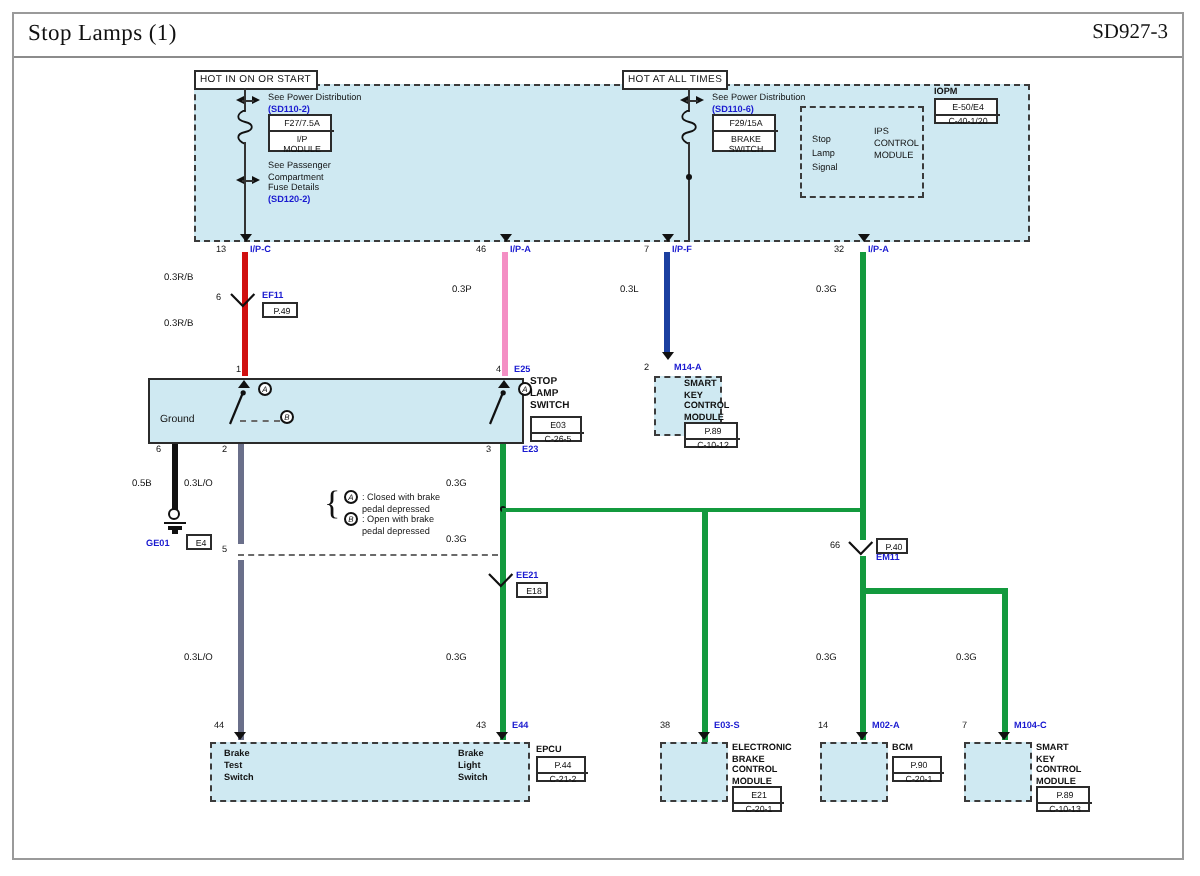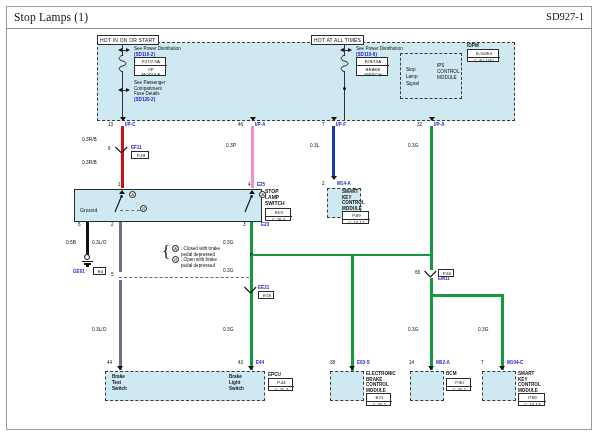--- a/index.html
+++ b/index.html
@@ -104,21 +104,21 @@
 </style>
 </head>
 <body>
 
 <div id="root">
 
   <div class="frame"></div>
 
   <div class="titlebar"></div>
   <div class="title-left" style="font-size:11.5px;">Stop Lamps (1)</div>
-  <div class="title-right">SD927-1</div>
+  <div class="title-right">SD927-3</div>
 
   <div class="hotpanel" style="left:97px;top:42px;width:418px;height:79px;"></div>
 
   <div class="hotlabel" style="left:97px;top:35px;">HOT IN ON OR START</div>
   <div class="hotlabel" style="left:311px;top:35px;">HOT AT ALL TIMES</div>
 
   <div class="arrow-l" style="left:118px;top:48px;"></div>
   <div class="arrow-r" style="left:126px;top:48px;"></div>
   <div class="thin" style="left:121px;top:50.2px;width:6px;height:1px;"></div>
   <div class="txt" style="left:134px;top:46px;">See Power Distribution</div>

